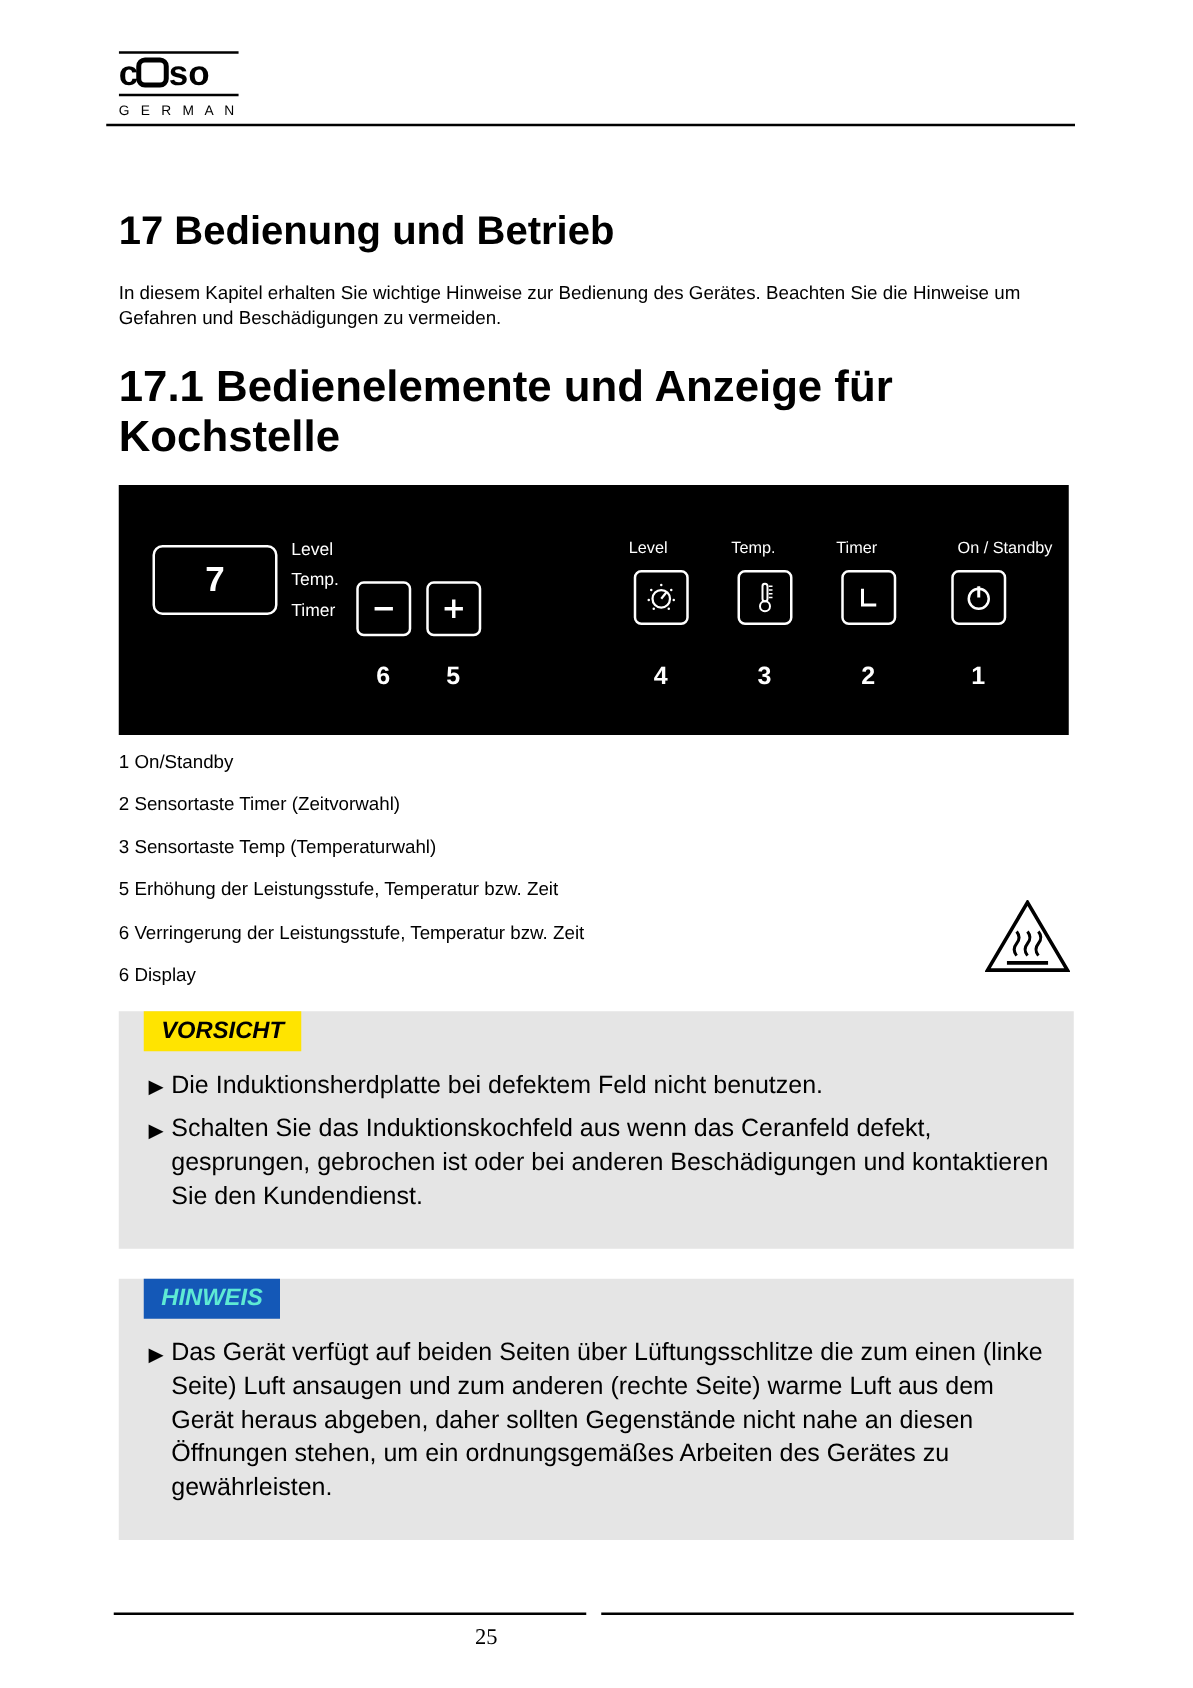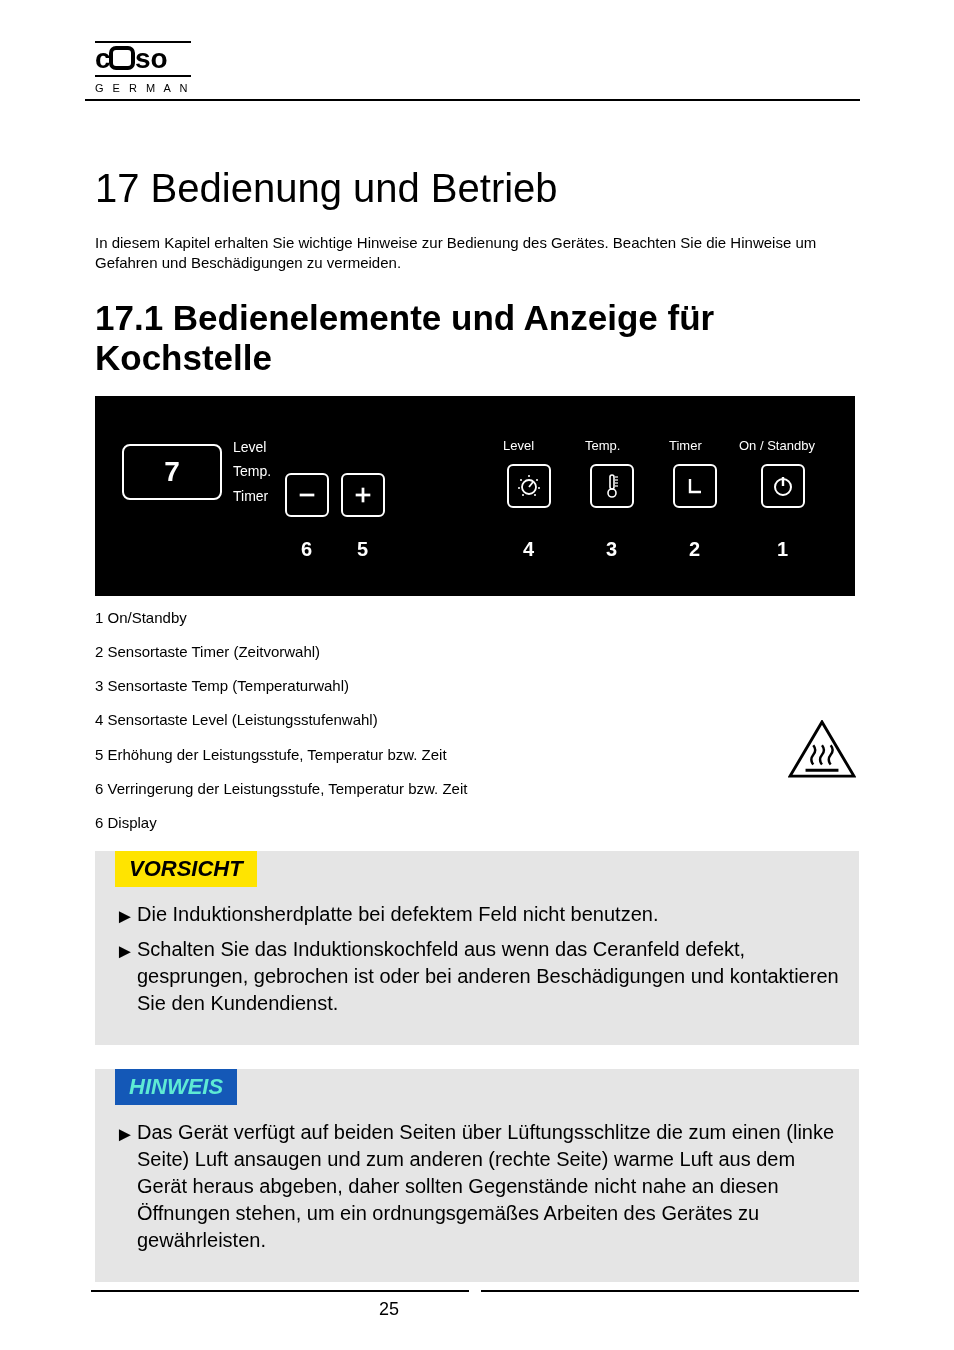--- a/index.html
+++ b/index.html
@@ -2,60 +2,60 @@
 <html><head>
 <meta charset="utf-8">
 <style>
   * { box-sizing: border-box; margin: 0; padding: 0; }
   html, body { width: 954px; font-family: Arial, sans-serif; background: #fff; color: #000; }
   .page { width: 954px; min-height: 1350px; position: relative; padding: 40px 95px 0 95px; }
   .logo-block { margin-bottom: 10px; }
   .logo-block svg { display: block; }
   .hr-top { border: none; border-top: 2px solid #000; margin-top: 4px; width: 775px; position: absolute; left: 85px; top: 95px; }
   .content { padding-top: 60px; }
-  h1.sec { font-size: 40px; font-weight: normal; margin-bottom: 22px; }
+  h1.sec { font-size: 32px; font-weight: bold; margin-bottom: 22px; }
   p.body { font-size: 15px; line-height: 1.35; margin-bottom: 14px; }
   h2.sub { font-size: 35px; font-weight: bold; margin: 24px 0 18px 0; }
 
   .panel { width: 760px; height: 200px; background: #000; color: #fff; position: relative; margin: 6px 0 12px 0; }
   .display { position: absolute; left: 27px; top: 48px; width: 100px; height: 56px; border: 2px solid #fff; border-radius: 8px; display: flex; align-items: center; justify-content: center; font-size: 28px; font-weight: bold; }
   .stack-labels { position: absolute; left: 138px; top: 40px; font-size: 14px; line-height: 1.7; }
   .stack-labels div { margin-bottom: 1px; }
   .sqbtn { position: absolute; width: 44px; height: 44px; border: 2px solid #fff; border-radius: 6px; display: flex; align-items: center; justify-content: center; }
   .minus { left: 190px; top: 77px; }
   .plus { left: 246px; top: 77px; }
   .minus svg, .plus svg { width: 22px; height: 22px; }
   .fnbtn { position: absolute; top: 68px; width: 44px; height: 44px; border: 2px solid #fff; border-radius: 6px; display: flex; align-items: center; justify-content: center; }
   .fnlabel { position: absolute; top: 42px; font-size: 13px; text-align: center; }
   .level-btn { left: 412px; } .level-lbl { left: 408px; }
   .temp-btn  { left: 495px; } .temp-lbl  { left: 490px; }
   .timer-btn { left: 578px; } .timer-lbl { left: 574px; }
-  .onstb-btn { left: 666px; } .onstb-lbl { left: 644px; }
+  .onstb-btn { left: 666px; } .onstb-lbl { left: 671px; }
   .num { position: absolute; top: 142px; font-size: 20px; font-weight: bold; color: #fff; }
   .n6 { left: 206px; }
   .n5 { left: 262px; }
   .n4 { left: 428px; }
   .n3 { left: 511px; }
   .n2 { left: 594px; }
   .n1 { left: 682px; }
 
   .warn-triangle { position: absolute; right: 98px; top: 720px; width: 68px; height: 60px; }
 
   .callout { background: #e5e5e5; margin: 18px 0 24px 0; padding: 0 20px 22px 20px; }
-  .callout .tag { display: inline-block; padding: 5px 14px; font-weight: bold; font-style: italic; font-size: 22px; margin-bottom: 14px; margin-top: 0; position: relative; top: 0; }
+  .callout .tag { display: inline-block; padding: 5px 14px; font-weight: bold; font-style: italic; font-size: 19px; margin-bottom: 14px; margin-top: 0; position: relative; top: 0; }
   .tag-v { background: #ffe400; color: #000; }
   .tag-h { background: #1458b7; color: #5eead4; }
   .callout p.lead { font-size: 20px; margin-bottom: 14px; }
   .bullets { list-style: none; font-size: 20px; }
   .bullets li { display: flex; margin-bottom: 6px; line-height: 1.35; }
   .bullets li .tri { flex: 0 0 22px; padding-top: 2px; }
 
   .footer-lines { position: absolute; left: 85px; bottom: 58px; width: 780px; display: flex; }
   .footer-lines .half { flex: 1; border-top: 2px solid #000; margin: 0 6px; }
-  .page-num { position: absolute; bottom: 30px; width: 778px; left:0; text-align: center; font-size: 18px; }
+  .page-num { position: absolute; bottom: 30px; width: 778px; left:0; text-align: center; font-size: 18px; font-family: Liberation Serif, serif; }
 </style>
 </head>
 <body>
 
 <div class="page">
   <div class="logo-block">
     <svg width="96" height="56" viewBox="0 0 96 56">
       <line x1="0" y1="2" x2="96" y2="2" stroke="#000" stroke-width="2"></line>
       <text x="0" y="28" font-family="Arial" font-size="28" font-weight="bold" fill="#000" letter-spacing="-1">c</text>
       <rect x="16" y="8" width="22" height="20" rx="5" ry="5" fill="none" stroke="#000" stroke-width="4"></rect>
@@ -136,21 +136,20 @@
       <div class="num n5">5</div>
       <div class="num n4">4</div>
       <div class="num n3">3</div>
       <div class="num n2">2</div>
       <div class="num n1">1</div>
     </div>
 
     <p class="body">1 On/Standby</p>
     <p class="body">2 Sensortaste Timer (Zeitvorwahl)</p>
     <p class="body">3 Sensortaste Temp (Temperaturwahl)</p>
-    <p class="body">4 Sensortaste Level (Leistungsstufenwahl)</p>
     <p class="body">5 Erhöhung der Leistungsstufe, Temperatur bzw. Zeit</p>
     <p class="body">6 Verringerung der Leistungsstufe, Temperatur bzw. Zeit</p>
     <p class="body">6 Display</p>
 
     <div class="callout">
       <div class="tag tag-v">VORSICHT</div>
       <ul class="bullets">
         <li>
             <span class="tri">►</span>
             <span>Die Induktionsherdplatte bei defektem Feld nicht benutzen.</span>

